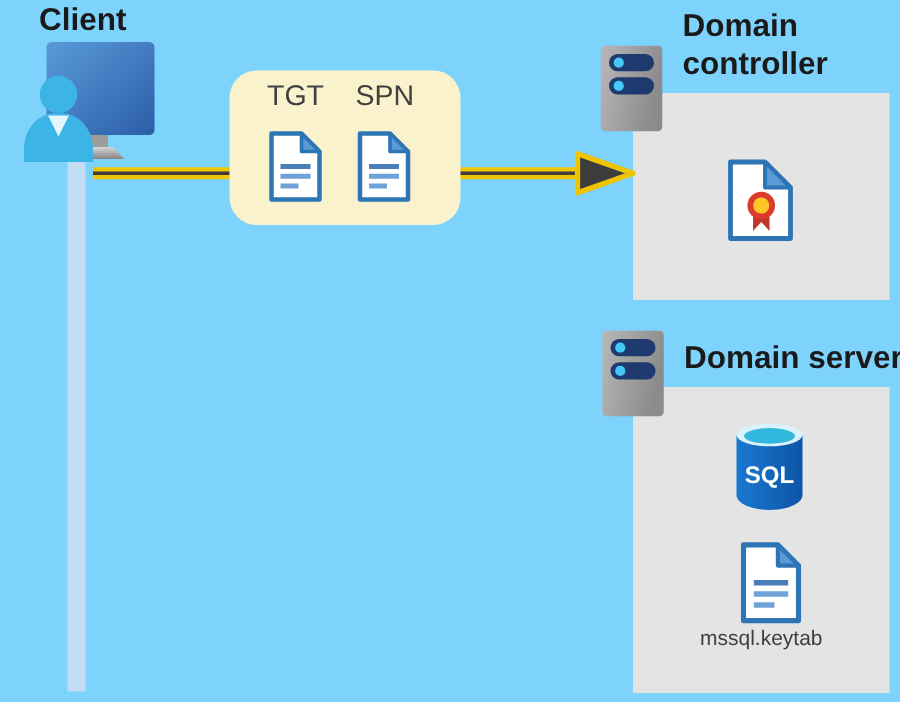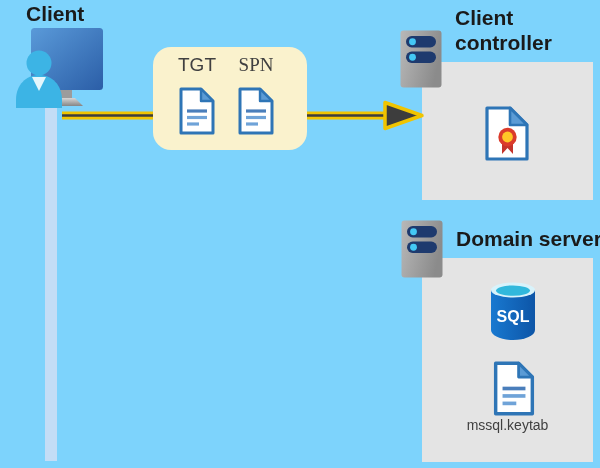--- a/index.html
+++ b/index.html
@@ -22,21 +22,21 @@
   .arrow-svg { left:56px; top:98px; width:370px; height:36px; z-index:1; }
   .token-box {
     left:153px; top:47px; width:154px; height:103px;
     background:var(--token-box-yellow, #FAF2CD); z-index:2;border-radius:18px;
   }
   .tok-label {
     position:absolute; top:7px; width:38px; text-align:center;
     font-size:19px; color:var(--label-text, #404040); z-index:3;
   }
   .tok-label.tgt { left:25px; }
-  .tok-label.spn { left:84px;font-family:Liberation Serif, serif; }
+  .tok-label.spn { left:84px; }
   .tok-doc { position:absolute; top:40px; width:38px; height:48px; }
   .tok-doc.d1 { left:25px; }
   .tok-doc.d2 { left:84px; }
   .dc-zone { left:422px; top:62px; width:171px; height:138px; }
   .ls-zone { left:422px; top:258px; width:171px; height:204px; }
   .server-icon { width:42px; height:58px; z-index:2; }
   .dc-server { left:400px; top:30px; }
   .ls-server { left:401px; top:220px; }
   .dc-title { left:455px; top:6px; width:132px; }
   .ls-title { left:456px; top:227px; white-space:nowrap; }
@@ -101,21 +101,21 @@
     <svg class="tok-doc d2" viewBox="0 0 38 48">
       <path d="M3 2 H23 L35 14 V46 H3 Z" fill="#fff" stroke="#2E75B6" stroke-width="3" stroke-linejoin="round"></path>
       <path d="M23 2 V14 H35 Z" fill="#5B9BD5" stroke="#2E75B6" stroke-width="2.4" stroke-linejoin="round"></path>
       <line x1="9" y1="24" x2="29" y2="24" stroke="#4A7EBB" stroke-width="3.2"></line>
       <line x1="9" y1="30.5" x2="29" y2="30.5" stroke="#6FA3D8" stroke-width="3.2"></line>
       <line x1="9" y1="37" x2="21" y2="37" stroke="#6FA3D8" stroke-width="3.2"></line>
     </svg>
   </div>
 
   <div class="abs zone dc-zone"></div>
-  <div class="abs title dc-title">Client controller</div>
+  <div class="abs title dc-title">Domain controller</div>
   <svg class="abs server-icon dc-server" viewBox="0 0 42 58">
     <defs>
       <linearGradient id="servGrad1" x1="0" y1="0" x2="1" y2="0.3">
         <stop offset="0" stop-color="#B8B8B8"></stop>
           <stop offset="1" stop-color="#8B8B8B"></stop>
       </linearGradient>
     </defs>
     <rect x="0.5" y="0.5" width="41" height="57" rx="3" fill="url(#servGrad1)"></rect>
     <rect x="6" y="6" width="30" height="11.5" rx="5.75" fill="#1E3A6E"></rect>
     <circle cx="12.5" cy="11.75" r="3.4" fill="#44C8F5"></circle>

